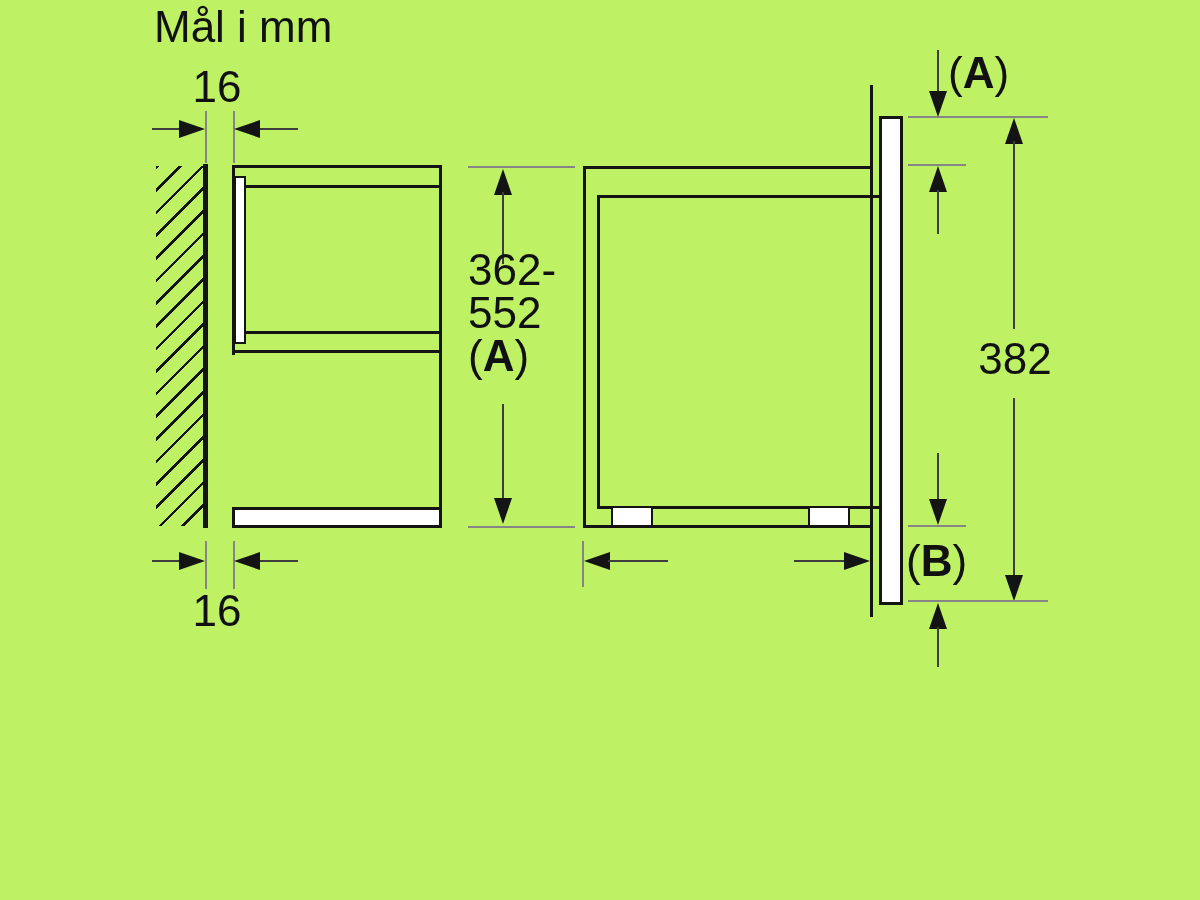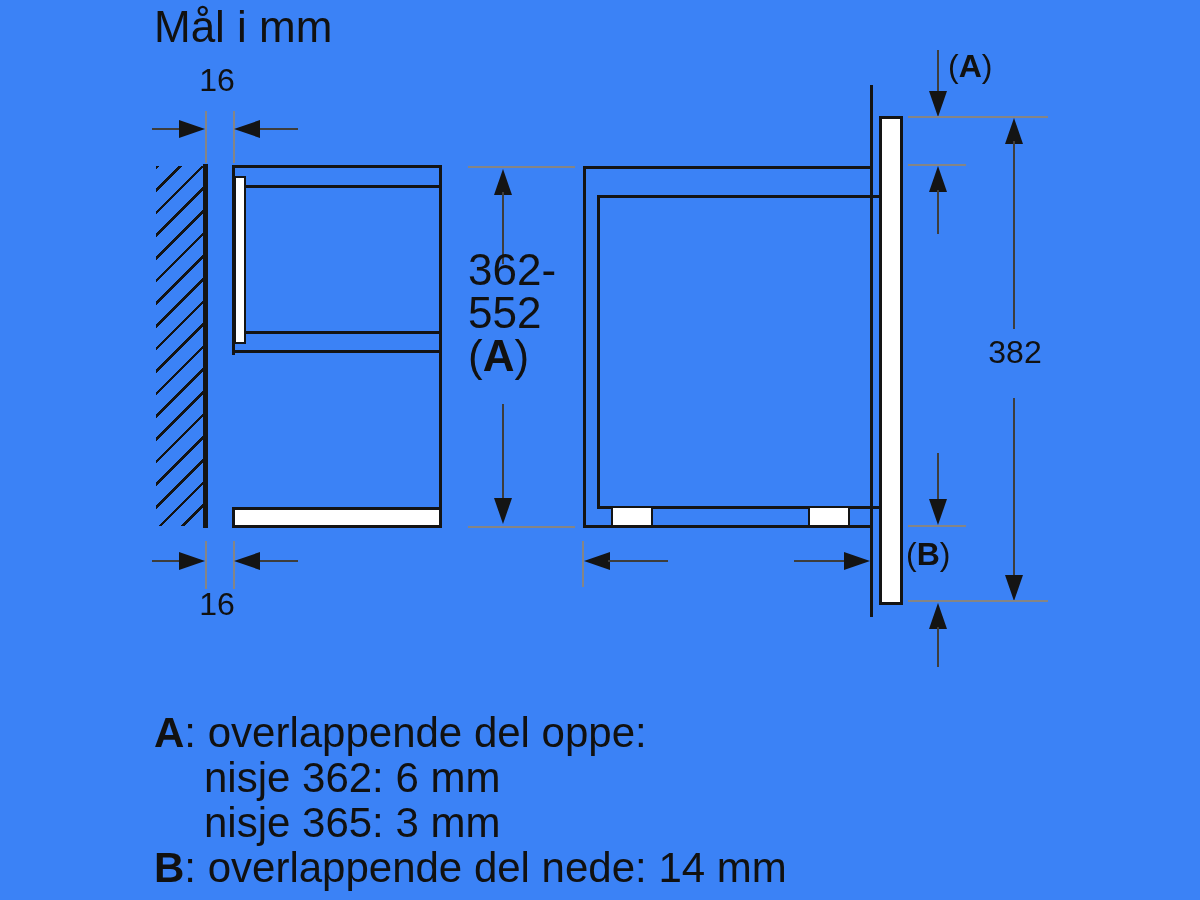--- a/index.html
+++ b/index.html
@@ -1,18 +1,18 @@
 <!DOCTYPE html>
 <html><head>
 <meta charset="utf-8">
 <style>
   html,body{margin:0;padding:0;background:#fff}
-  .canvas{position:relative;width:1200px;height:900px;background:#3b82f6;
+  .canvas{position:relative;width:1200px;height:900px;background:#bef264;
           font-family:"Liberation Sans",sans-serif;color:#1a1a1a;overflow:hidden}
-  .txt{position:absolute;font-size:32px;line-height:1.04;white-space:pre;color:#111}
+  .txt{position:absolute;font-size:44px;line-height:1.04;white-space:pre;color:#111}
   .ln{position:absolute;background:#141414}
   .dim{position:absolute;background:#3d3d3d}
   .ext{position:absolute;background:#858585}
   .box{position:absolute;background:#fff;border:3px solid #141414;box-sizing:border-box}
   .box.thin{border-width:2.5px}
   .arr{position:absolute;width:0;height:0}
   .arr.up{border-left:9px solid transparent;border-right:9px solid transparent;border-bottom:26px solid #141414}
   .arr.down{border-left:9px solid transparent;border-right:9px solid transparent;border-top:26px solid #141414}
   .arr.left{border-top:9px solid transparent;border-bottom:9px solid transparent;border-right:26px solid #141414}
   .arr.right{border-top:9px solid transparent;border-bottom:9px solid transparent;border-left:26px solid #141414}
@@ -104,20 +104,14 @@
   <div class="arr down" style="left:1005px;top:575px"></div>
 
   <div class="dim" style="left:937px;top:453px;width:2px;height:48px"></div>
   <div class="arr down" style="left:929px;top:499px"></div>
   <div class="ext" style="left:908px;top:525px;width:58px;height:2px"></div>
   <div class="txt" style="left:906px;top:538px"><span>(</span><span class="b">B</span><span>)</span></div>
   <div class="ext" style="left:908px;top:600px;width:140px;height:2px"></div>
   <div class="arr up" style="left:929px;top:603px"></div>
   <div class="dim" style="left:937px;top:627px;width:2px;height:40px"></div>
 
-  <div class="notes">
-    <div><span class="b">A</span><span>: overlappende del oppe:</span></div>
-    <div class="indent"><span>nisje 362: 6 mm</span></div>
-    <div class="indent"><span>nisje 365: 3 mm</span></div>
-    <div><span class="b">B</span><span>: overlappende del nede: 14 mm</span></div>
-  </div>
 
 </div>
 
 </body></html>

